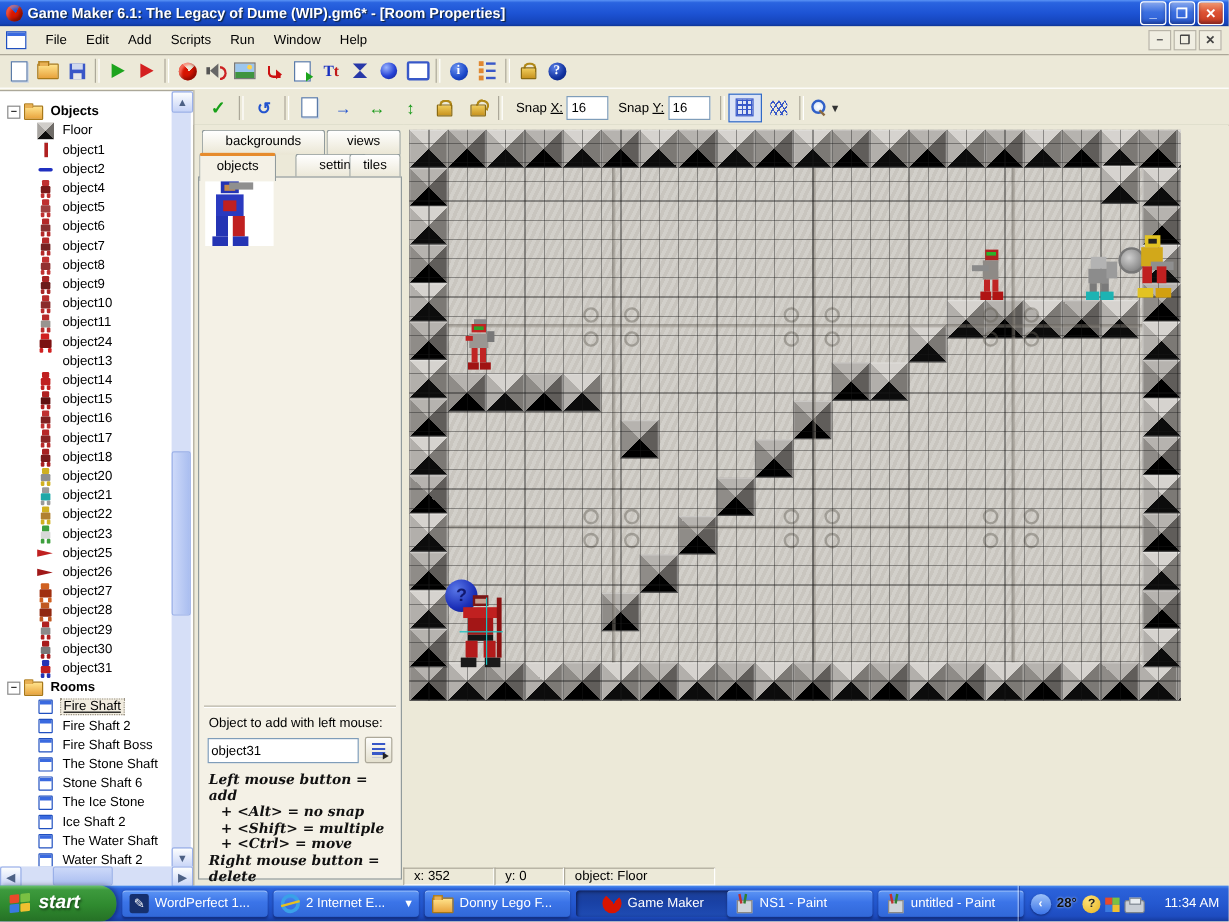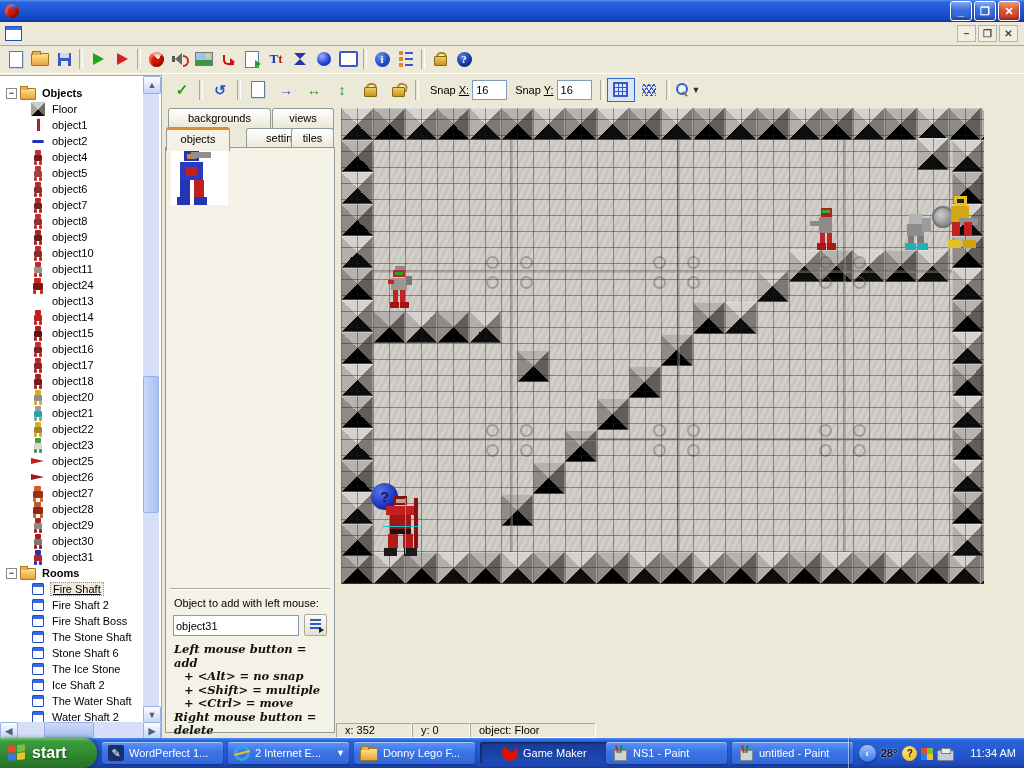--- a/index.html
+++ b/index.html
@@ -156,21 +156,21 @@
   .crossh{position:absolute;background:#17c3c3;}
   
   #statusbar{left:336px;top:723px;width:688px;height:15px;background:#ece9d8;display:flex;}
   .sseg{height:13px;border:1px solid;border-color:#aca899 #fff #fff #aca899;padding:0 8px;line-height:13px;white-space:nowrap;}
   
   #taskbar{left:0;top:738px;width:1024px;height:30px;
     background:linear-gradient(180deg,#4c8df0 0%,#2b62da 9%,#2458d0 50%,#1e4cc0 85%,#153a9c 100%);}
   #startbtn{position:absolute;left:0;top:0;width:97px;height:30px;border-radius:0 14px 14px 0;
     background:linear-gradient(180deg,#6cc26c 0%,#3d9a3d 12%,#2f8a2f 55%,#257025 100%);
     display:flex;align-items:center;box-shadow:2px 0 4px rgba(0,0,20,.4);}
-  #start-label{color:#fff;font-weight:bold;font-size:16px;text-shadow:1px 1px 2px #1a4a1a;margin-left:6px;}
+  #start-label{color:#fff;font-weight:bold;font-style:italic;font-size:16px;text-shadow:1px 1px 2px #1a4a1a;margin-left:6px;}
   .winflag{width:18px;height:16px;margin-left:8px;position:relative;transform:skewY(-6deg);}
   .winflag i{position:absolute;width:8px;height:7px;border-radius:1px;}
   .winflag .r{left:0;top:0;background:#e84a2a;} .winflag .g{left:9px;top:0;background:#7ac043;}
   .winflag .b{left:0;top:8px;background:#3a7ae0;} .winflag .y{left:9px;top:8px;background:#f0c030;}
   .task{position:absolute;top:4px;height:22px;width:121px;border-radius:3px;display:flex;align-items:center;
     background:linear-gradient(#5e96f5,#3b74e8 45%,#3168d8);box-shadow:inset 0 1px 0 rgba(255,255,255,.45), 0 1px 2px rgba(0,0,30,.35);
     color:#fff;}
   .task.active{background:linear-gradient(#1c3f96,#1941a5 45%,#1f4cb4);box-shadow:inset 1px 1px 3px rgba(0,0,30,.6);padding-left:16px;}
   .task .tlabel{overflow:hidden;white-space:nowrap;flex:1;}
   .task .tcaret{font-size:9px;margin:0 4px;}
@@ -196,29 +196,39 @@
   .ti-msn i{width:6px;height:6px;} .ti-msn .a{background:#e84a2a;} .ti-msn .b{background:#7ac043;} .ti-msn .c{background:#3a7ae0;} .ti-msn .d{background:#f0c030;}
   .ti-printer{background:#c8cdd4;border:1px solid #7a828c;border-radius:2px;height:9px;margin-top:4px;}
   .ti-printer:before{content:"";position:absolute;left:3px;top:-3px;width:8px;height:4px;background:#e8ecf0;border:1px solid #7a828c;}
   #tray-time{color:#fff;margin-left:12px;white-space:nowrap;}
 </style>
 </head>
 <body>
 
 <div class="abs" id="titlebar">
   <div id="title-icon"></div>
+  <div id="title-text">Game Maker 6.1: The Legacy of Dume (WIP).gm6* - [Room Properties]</div>
   <div style="margin-left:auto;display:flex;">
     <div class="winbtn">_</div>
     <div class="winbtn">❐</div>
     <div class="winbtn close">✕</div>
   </div>
 </div>
 
 <div class="abs" id="menubar">
   <div id="mdi-icon"></div>
+  <div id="menu-items" style="display:flex;">
+      <div class="menu-item">File</div>
+      <div class="menu-item">Edit</div>
+      <div class="menu-item">Add</div>
+      <div class="menu-item">Scripts</div>
+      <div class="menu-item">Run</div>
+      <div class="menu-item">Window</div>
+      <div class="menu-item">Help</div>
+    </div>
   <div id="mdi-btns">
     <div class="mdibtn">–</div>
     <div class="mdibtn">❐</div>
     <div class="mdibtn">✕</div>
   </div>
 </div>
 
 <div class="abs" id="toolbar1">
     <div class="tbtn">
       <span class="i-page"></span>

